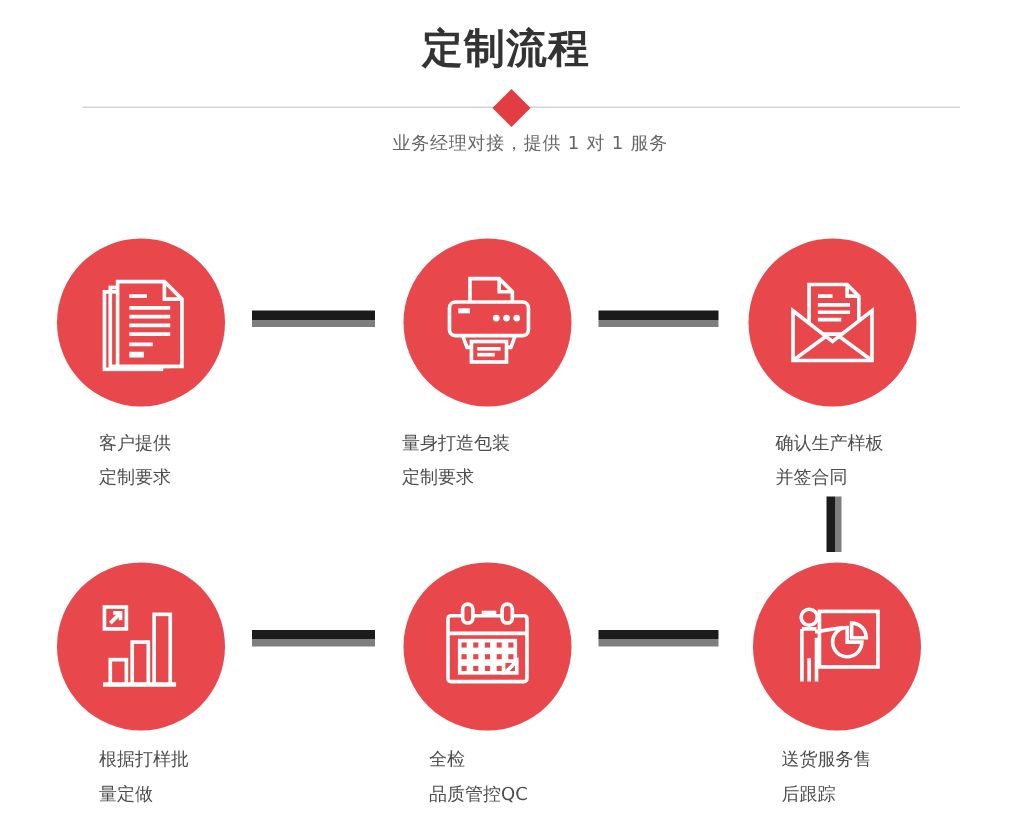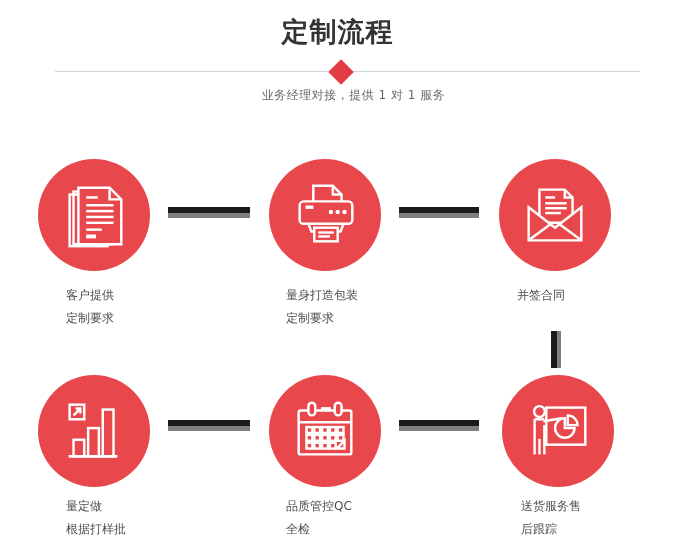--- a/index.html
+++ b/index.html
@@ -28,21 +28,21 @@
 
   
   .hbar{position:absolute;height:11px;
         background:linear-gradient(to bottom,#1b1b1b 0 55%,#7e7e7e 55% 100%);}
   .vbar{position:absolute;width:10px;
         background:linear-gradient(to right,#1b1b1b 0 55%,#7e7e7e 55% 100%);}
 
   
   #c1{left:38px;top:159px}   #c2{left:269px;top:159px}  #c3{left:499px;top:159px}
   #c4{left:38px;top:375px}   #c5{left:269px;top:375px}  #c6{left:502px;top:375px}
-  #l1{left:66px;top:284px}   #l2{left:286px;top:284px}  #l3{left:517px;top:284px}
+  #l1{left:66px;top:284px}   #l2{left:268px;top:284px}  #l3{left:517px;top:284px}
   #l4{left:66px;top:495px}   #l5{left:286px;top:495px}  #l6{left:521px;top:495px}
   #h1{left:168px;top:207px;width:82px}
   #h2{left:399px;top:207px;width:80px}
   #h3{left:168px;top:420px;width:82px}
   #h4{left:399px;top:420px;width:80px}
   #v1{left:551px;top:331px;height:37px}
 </style>
 </head>
 <body>
 
@@ -106,37 +106,38 @@
       <path class="ic" d="M30,22 H40"></path>
       <path class="ic" d="M30,28 H52"></path>
       <path class="ic" d="M30,33 H52"></path>
       <path class="ic" d="M30,38 H46"></path>
       <path class="ic-fill" d="M13,32 L40,53 L67,32 V66 H13 Z"></path>
       <path class="ic" d="M13,66 L36,49"></path>
       <path class="ic" d="M67,66 L44,49"></path>
     </svg>
   </div>
   <div class="label" id="l3">
+    <div>确认生产样板</div>
     <div>并签合同</div>
   </div>
 
   <div class="circle" id="c4">
     <svg viewBox="0 0 80 80">
       <path class="ic" style="stroke-width:3" d="M14,66 H64"></path>
       <rect class="ic" x="19" y="49" width="11" height="17"></rect>
       <rect class="ic" x="34" y="37" width="11" height="29"></rect>
       <rect class="ic" x="49" y="18" width="11" height="48"></rect>
       <rect class="ic" x="15" y="13" width="15" height="15"></rect>
       <path class="ic" d="M19,24 L26,17"></path>
       <path class="ic" d="M21,17 H26 V22"></path>
     </svg>
   </div>
   <div class="label" id="l4">
+    <div>根据打样批</div>
     <div>量定做</div>
-    <div>根据打样批</div>
   </div>
 
   <div class="circle" id="c5">
     <svg viewBox="0 0 80 80">
       <rect class="ic" x="13" y="19" width="54" height="45" rx="2"></rect>
       <path class="ic" d="M13,31 H67"></path>
       <rect class="ic-fill" x="23" y="11" width="7" height="13" rx="3.5"></rect>
       <rect class="ic-fill" x="50" y="11" width="7" height="13" rx="3.5"></rect>
       <path class="ic" style="stroke-width:3" d="M36,17 H46"></path>
       <rect class="ic" x="21" y="36" width="6" height="6"></rect>
@@ -150,22 +151,22 @@
         <rect class="ic" x="45" y="44" width="6" height="6"></rect>
         <rect class="ic" x="53" y="44" width="6" height="6"></rect>
       <rect class="ic" x="21" y="52" width="6" height="6"></rect>
         <rect class="ic" x="29" y="52" width="6" height="6"></rect>
         <rect class="ic" x="37" y="52" width="6" height="6"></rect>
         <rect class="ic" x="45" y="52" width="6" height="6"></rect>
       <path class="ic" d="M52,58 L60,50 L60,58 Z"></path>
     </svg>
   </div>
   <div class="label" id="l5">
+    <div>全检</div>
     <div>品质管控QC</div>
-    <div>全检</div>
   </div>
 
   <div class="circle" id="c6">
     <svg viewBox="0 0 80 80">
       <rect class="ic" x="28" y="16" width="40" height="38"></rect>
       <path class="ic" d="M47,27 A10,10 0 1 0 57,37 L47,37 Z"></path>
       <path class="ic" d="M50,24 A10,10 0 0 1 60,34 L50,34 Z"></path>
       <circle class="ic-fill" cx="21" cy="20" r="5.5"></circle>
       <path class="ic" d="M16,28 H26"></path>
       <path class="ic" d="M25,30 L44,27"></path>

